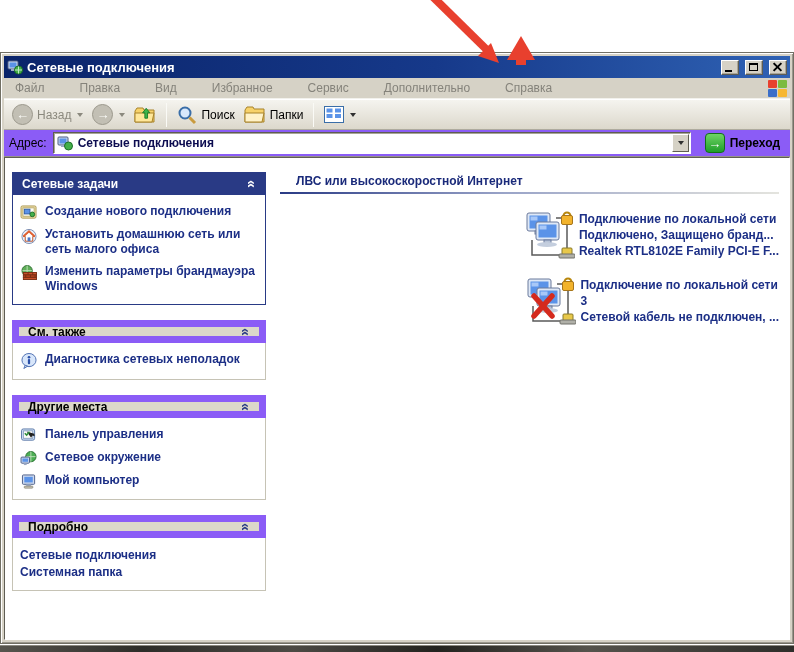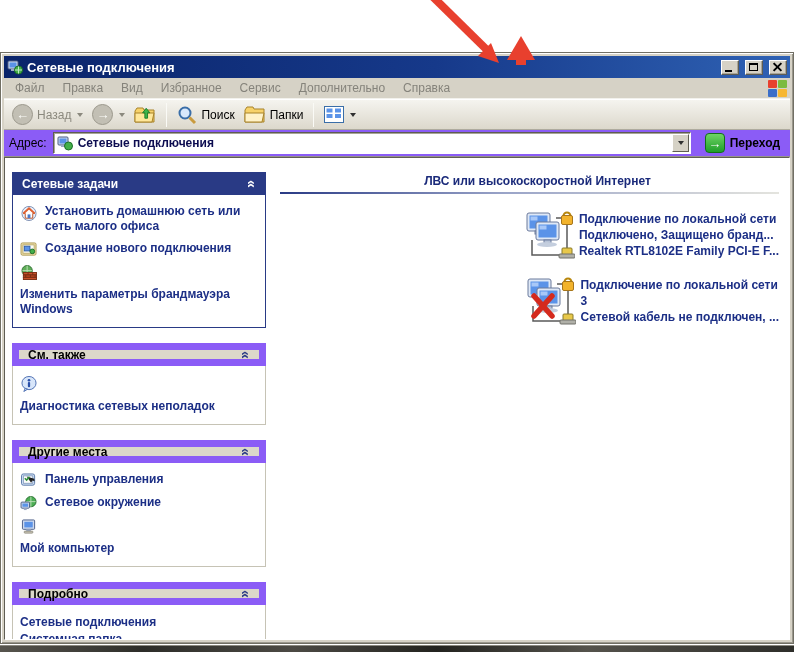--- a/index.html
+++ b/index.html
@@ -35,21 +35,21 @@
     background:#d6d2c6;
     border:1px solid; border-color:#ffffff #5f5d53 #5f5d53 #ffffff;
     box-shadow: inset -1px -1px 0 #a8a598;
   }
   .glyph-min { position:absolute; left:3px; bottom:2px; width:7px; height:2px; background:#000; }
   .glyph-max { position:absolute; left:3px; top:2px; width:9px; height:8px; border:1px solid #000; border-top-width:2px; }
   .glyph-close-a,.glyph-close-b { position:absolute; left:2px; top:5px; width:11px; height:2px; background:#000; }
   .glyph-close-a { transform:rotate(45deg); }
   .glyph-close-b { transform:rotate(-45deg); }
 
-  .menubar { height:21px; flex:none; display:flex; align-items:center; padding:0 2px; border-bottom:1px solid #f2f1ec; }
+  .menubar { height:21px; flex:none; display:flex; align-items:center; padding:0 2px; border-bottom:1px solid #f2f1ec;gap:17px; }
   .menu-item { color:#85837b; font-size:12px; padding:0 9px; white-space:nowrap; }
   .win-logo { margin-left:auto; width:20px; height:17px; display:grid; grid-template-columns:9px 9px; grid-template-rows:8px 8px; gap:1px; padding:0; }
   .win-logo div { border-radius:1px; }
   .wl-red{background:#e8402e;} .wl-green{background:#7cbb3f;} .wl-blue{background:#3b6ec9;} .wl-yellow{background:#f7b731;}
 
   .toolbar {
     height:31px; flex:none; display:flex; align-items:center; gap:3px; padding:0 5px;
     background:linear-gradient(#f5f4ef,#dcd8cc);
     border-top:1px solid #ffffff; border-bottom:1px solid #aeab9e;
   }
@@ -107,27 +107,27 @@
     font-size:12px; font-weight:bold;
   }
   .panel-header.primary { background:#293a85; color:#ffffff; border:1px solid #293a85; }
   .panel-header.secondary { background:#dcd8ca; color:#000; border:7px solid #8b5cf6; }
   .chevron { margin-left:auto; font-weight:bold; font-size:14px; transform:rotate(90deg); line-height:1; }
   .panel-header.primary .chevron { color:#fff; }
   .panel-header.secondary .chevron { color:#293a85; }
   .panel-body { background:#fff; border:1px solid #c6c3b5; border-top:none; padding:9px 6px 8px 7px; }
   .panel-body.primary { border-color:#293a85; }
   .task-item { display:flex; gap:7px; margin-bottom:7px; cursor:pointer; }
-  .task-item:last-child { margin-bottom:2px;flex-direction:column; }
+  .task-item:last-child { margin-bottom:2px; }
   .task-icon { width:18px; flex:none; padding-top:1px; }
   .task-label { font-size:12px; font-weight:bold; color:#1c2f86; line-height:1.25; }
   .detail-line { font-size:12px; font-weight:bold; color:#1c2f86; line-height:1.45; }
 
   .main { flex:1; padding:2px 6px 0 14px; }
-  .group-header { font-size:12px; font-weight:bold; color:#1a2a7a; padding-left:16px; white-space:nowrap;text-align:center; }
+  .group-header { font-size:12px; font-weight:bold; color:#1a2a7a; padding-left:16px; white-space:nowrap; }
   .group-rule { height:2px; margin:4px 0 16px 0; background:linear-gradient(90deg,#293a85 0%, #9aa4c8 45%, #e4e4de 100%); }
   .conn-item { display:flex; gap:4px; margin:0 0 14px 16px; cursor:pointer;justify-content:flex-end; }
   .conn-icon { width:50px; height:52px; flex:none; }
   .conn-lines { padding-top:1px; }
   .conn-line { font-size:12px; font-weight:bold; color:#1c2f86; line-height:1.35; white-space:nowrap; }
 
   
   .desktop-strip {
     position:absolute; left:0; top:645px; width:794px; height:7px;
     background:linear-gradient(90deg,#57554e 0%,#2d2d29 18%,#4c4a44 37%,#23231f 55%,#55534c 74%,#2e2e2a 100%);
@@ -256,36 +256,36 @@
 
     <div class="sidebar">
 
       <div class="panel">
         <div class="panel-header primary">
           <span>Сетевые задачи</span>
           <span class="chevron">«</span>
         </div>
         <div class="panel-body primary">
           <div class="task-item">
+            <svg class="task-icon" width="18" height="16" viewBox="0 0 18 16">
+              <rect x="0.5" y="1" width="16" height="13" rx="1.5" fill="#f3e4b2" stroke="#a8954e"></rect>
+              <rect x="2.5" y="3" width="12" height="9" fill="#fdfdf6" stroke="#b8a868"></rect>
+              <rect x="4" y="4.5" width="6" height="5" fill="#5b93e8" stroke="#2d5ca8"></rect>
+              <circle cx="12.5" cy="10" r="2.5" fill="#43b04a" stroke="#1c6e28"></circle>
+            </svg>
+            <span class="task-label">Создание нового подключения</span>
+          </div>
+          <div class="task-item">
             <svg class="task-icon" width="18" height="17" viewBox="0 0 18 17">
               <circle cx="9" cy="9" r="7.5" fill="#e8f0fb" stroke="#7a8cb0"></circle>
               <path d="M3 9 l6-5.5 6 5.5 h-2 v5 H5 v-5 z" fill="#fff" stroke="#b84c20"></path>
               <path d="M3 9 l6-5.5 6 5.5" fill="none" stroke="#e06030" stroke-width="2"></path>
               <rect x="7.5" y="10" width="3" height="4" fill="#4a78c8"></rect>
             </svg>
             <span class="task-label">Установить домашнюю сеть или сеть малого офиса</span>
-          </div>
-          <div class="task-item">
-            <svg class="task-icon" width="18" height="16" viewBox="0 0 18 16">
-              <rect x="0.5" y="1" width="16" height="13" rx="1.5" fill="#f3e4b2" stroke="#a8954e"></rect>
-              <rect x="2.5" y="3" width="12" height="9" fill="#fdfdf6" stroke="#b8a868"></rect>
-              <rect x="4" y="4.5" width="6" height="5" fill="#5b93e8" stroke="#2d5ca8"></rect>
-              <circle cx="12.5" cy="10" r="2.5" fill="#43b04a" stroke="#1c6e28"></circle>
-            </svg>
-            <span class="task-label">Создание нового подключения</span>
           </div>
           <div class="task-item">
             <svg class="task-icon" width="18" height="16" viewBox="0 0 18 16">
               <circle cx="7" cy="6" r="5.5" fill="#5fae58" stroke="#2d6e30"></circle>
               <path d="M2 6 h10 M7 0.5 v11" stroke="#bfe0ba" fill="none"></path>
               <g stroke="#7a2e14">
                 <rect x="3" y="8" width="14" height="2.6" fill="#c8502a"></rect>
                 <rect x="3" y="10.6" width="14" height="2.6" fill="#b8431e"></rect>
                 <rect x="3" y="13.2" width="14" height="2.3" fill="#c8502a"></rect>
                 <line x1="8" y1="8" x2="8" y2="10.6"></line>

